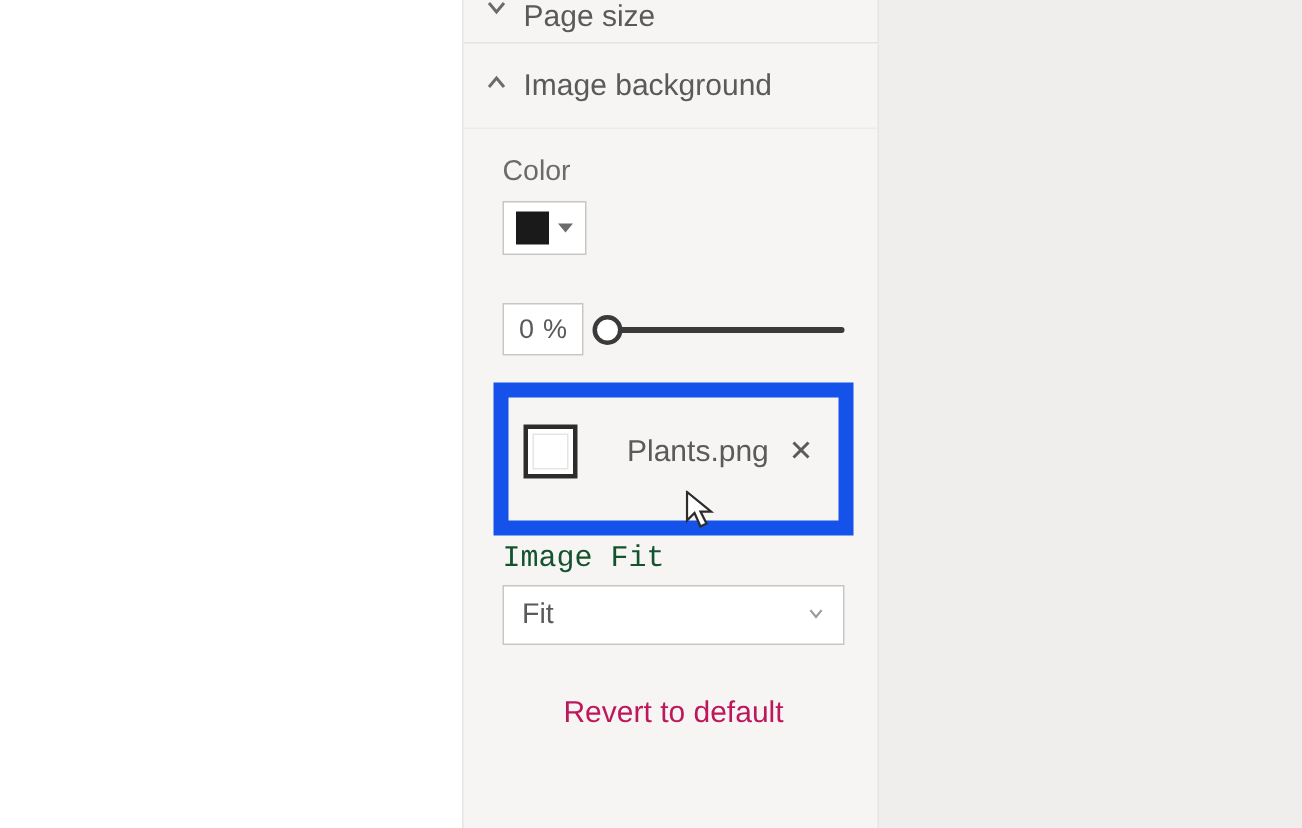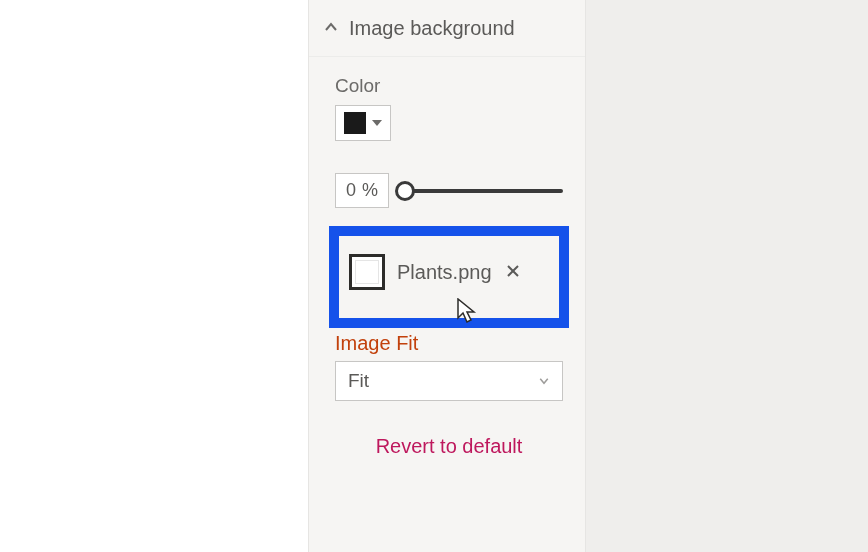--- a/index.html
+++ b/index.html
@@ -149,37 +149,39 @@
   }
   .image-thumb::after{
     content:"";
     position:absolute;
     left:3px; top:3px; right:3px; bottom:3px;
     border:1px solid rgba(0,0,0,0.1);
   }
   .file-name {
     font-size: 20px;
     color: #5b5a58;
+    margin-left: 21px;
   }
   .remove-x {
     font-size: 18px;
     color: #5b5a58;
     margin-left: 2px;
   }
   .cursor-arrow {
     position: absolute;
     left: 118px;
     top: 62px;
     pointer-events: none;
   }
   
   .fit-label {
     font-size: 20px;
-    color: #c2410c;
+    color: #14532d;
     margin-top: 2px;
+    font-family: Liberation Mono, monospace;
   }
   .select-box {
     margin-top: 6px;
     display: flex;
     align-items: center;
     justify-content: space-between;
     background: #ffffff;
     border: 1px solid #c7c6c4;
     padding: 8px 12px;
     font-size: 19px;
@@ -204,20 +206,28 @@
 </style>
 </head>
 <body>
 
 <div class="canvas">
 
   <div class="right-area"></div>
 
   <div class="pane">
 
+    <div class="section-header collapsed" style="height:28px; padding-top:0; align-items:flex-start;">
+      <span style="margin-top:-4px;">
+        <svg class="chevron" viewBox="0 0 16 16">
+          <polyline points="3,5 8,11 13,5" fill="none" stroke="#6c6b69" stroke-width="2"></polyline>
+        </svg>
+      </span>
+      <span>Page size</span>
+    </div>
 
     <div class="section-header">
       <span>
         <svg class="chevron" viewBox="0 0 16 16">
           <polyline points="3,11 8,5 13,11" fill="none" stroke="#6c6b69" stroke-width="2"></polyline>
         </svg>
       </span>
       <span>Image background</span>
     </div>
 

